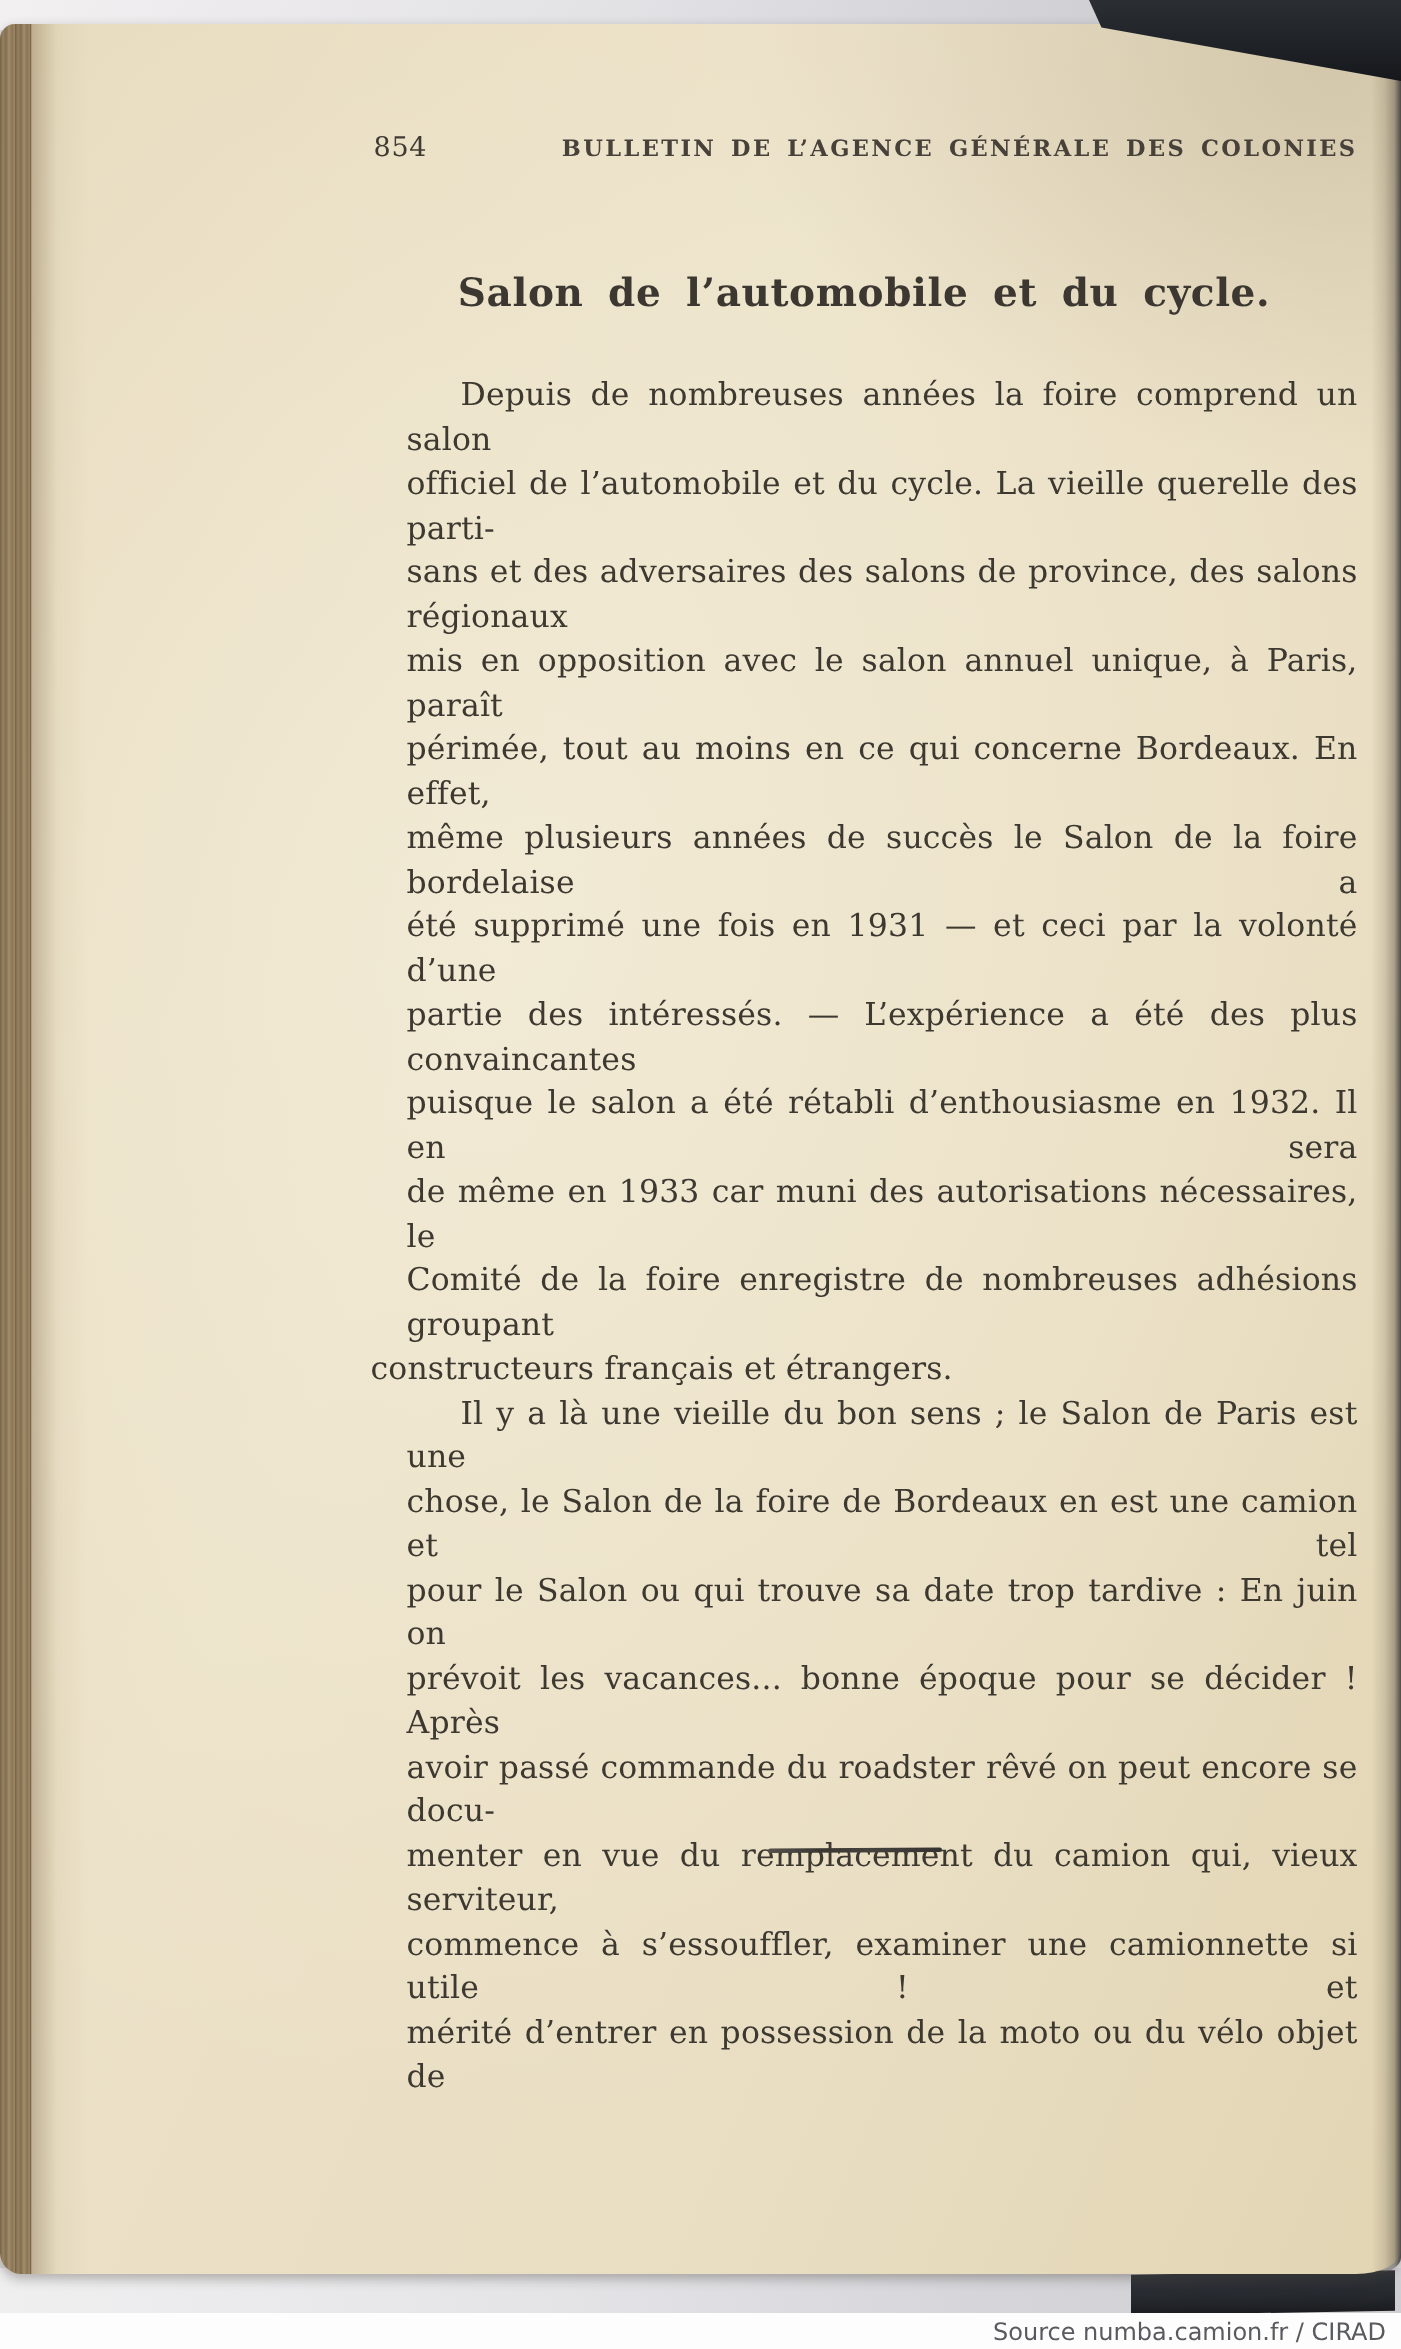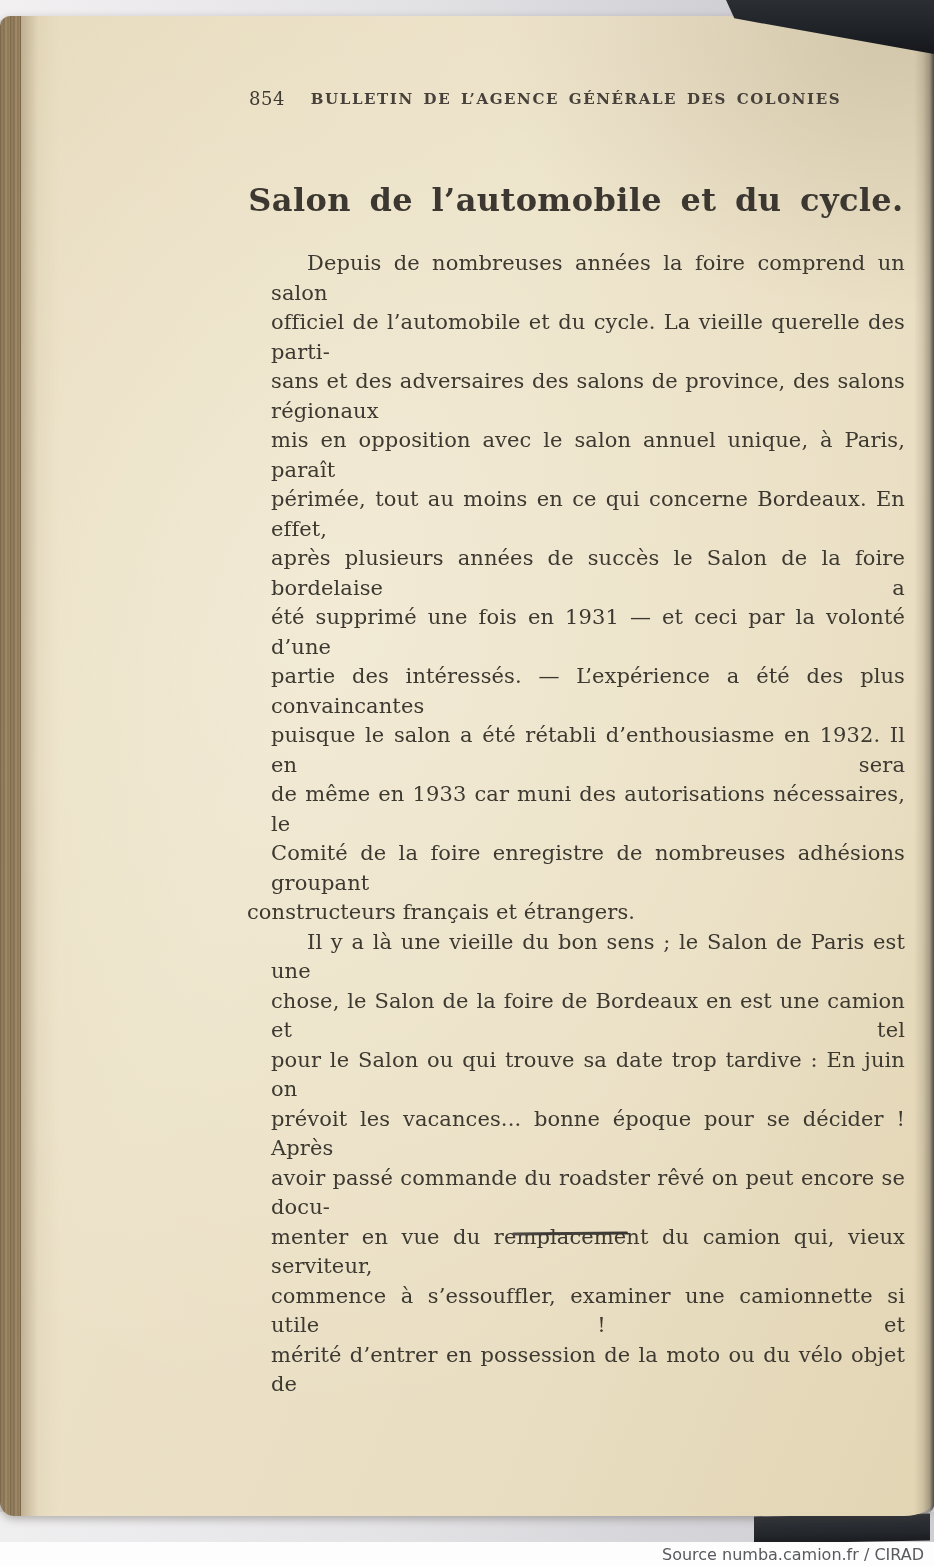--- a/index.html
+++ b/index.html
@@ -72,31 +72,31 @@
       rgba(80,72,58,0.42) 78%, rgba(45,45,48,0.82) 100%);
   }
 
   
   .header-row { position: absolute; left: 247px; top: 72px; width: 658px; height: 22px; }
   .page-number {
     position: absolute; left: 2px; top: 0;
     font-size: 18px; color: #403b32; letter-spacing: 0.5px;
   }
   .running-title {
-    display: block; text-align: center;
+    display: block; text-align: right;
     font-size: 15px; font-weight: bold; color: #47413a;
     letter-spacing: 1.6px; word-spacing: 3px;
     padding-top: 2px;
   }
 
   
   .article-title {
     position: absolute; left: 247px; top: 165px; width: 658px; margin: 0;
     text-align: center;
-    font-size: 32px; font-weight: bold; color: #3c3831;
+    font-size: 26px; font-weight: bold; color: #3c3831;
     letter-spacing: 0.4px; word-spacing: 7px;
   }
 
   
   .body-text {
     position: absolute; left: 247px; top: 233px; width: 658px;
     font-size: 21px; line-height: 29.5px; color: #3d3931;
     letter-spacing: 0.1px;
   }
   .line { white-space: normal; }
@@ -144,21 +144,21 @@
     </div>
 
     <h1 class="article-title">Salon de l’automobile et du cycle.</h1>
 
     <div class="body-text">
       <div class="line jl indent">Depuis de nombreuses années la foire comprend un salon</div>
       <div class="line jl">officiel de l’automobile et du cycle. La vieille querelle des parti-</div>
       <div class="line jl">sans et des adversaires des salons de province, des salons régionaux</div>
       <div class="line jl">mis en opposition avec le salon annuel unique, à Paris, paraît</div>
       <div class="line jl">périmée, tout au moins en ce qui concerne Bordeaux. En effet,</div>
-      <div class="line jl">après plusieurs années de succès le Salon de la foire bordelaise a</div>
+      <div class="line jl">même plusieurs années de succès le Salon de la foire bordelaise a</div>
       <div class="line jl">été supprimé une fois en 1931 — et ceci par la volonté d’une</div>
       <div class="line jl">partie des intéressés. — L’expérience a été des plus convaincantes</div>
       <div class="line jl">puisque le salon a été rétabli d’enthousiasme en 1932. Il en sera</div>
       <div class="line jl">de même en 1933 car muni des autorisations nécessaires, le</div>
       <div class="line jl">Comité de la foire enregistre de nombreuses adhésions groupant</div>
       <div class="line">constructeurs français et étrangers.</div>
 
       <div class="line jl indent">Il y a là une vieille du bon sens ; le Salon de Paris est une</div>
       <div class="line jl">chose, le Salon de la foire de Bordeaux en est une camion et tel</div>
       <div class="line jl">pour le Salon ou qui trouve sa date trop tardive : En juin on</div>

